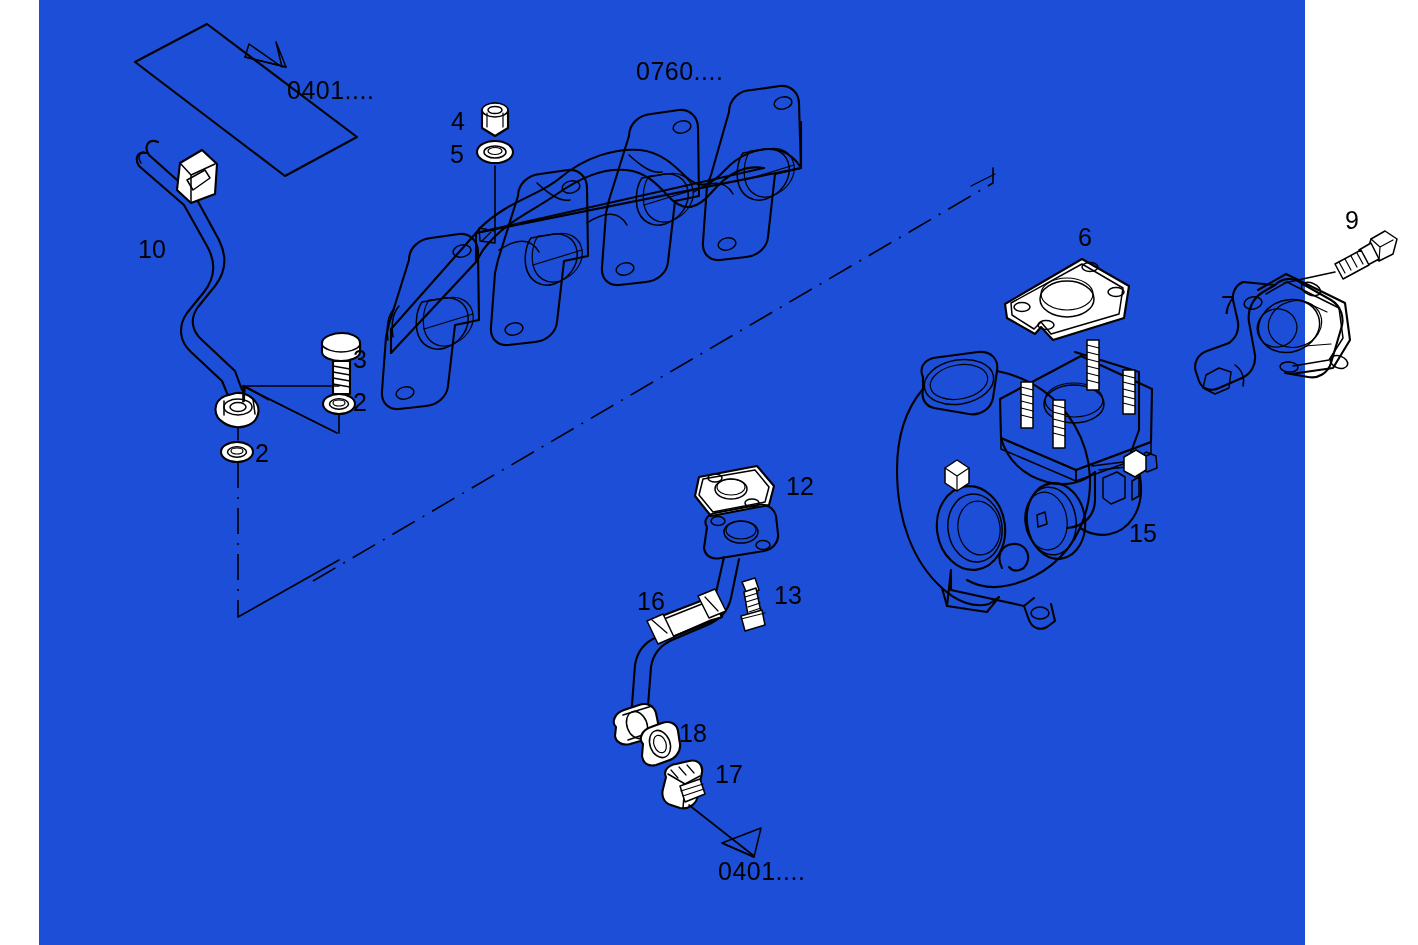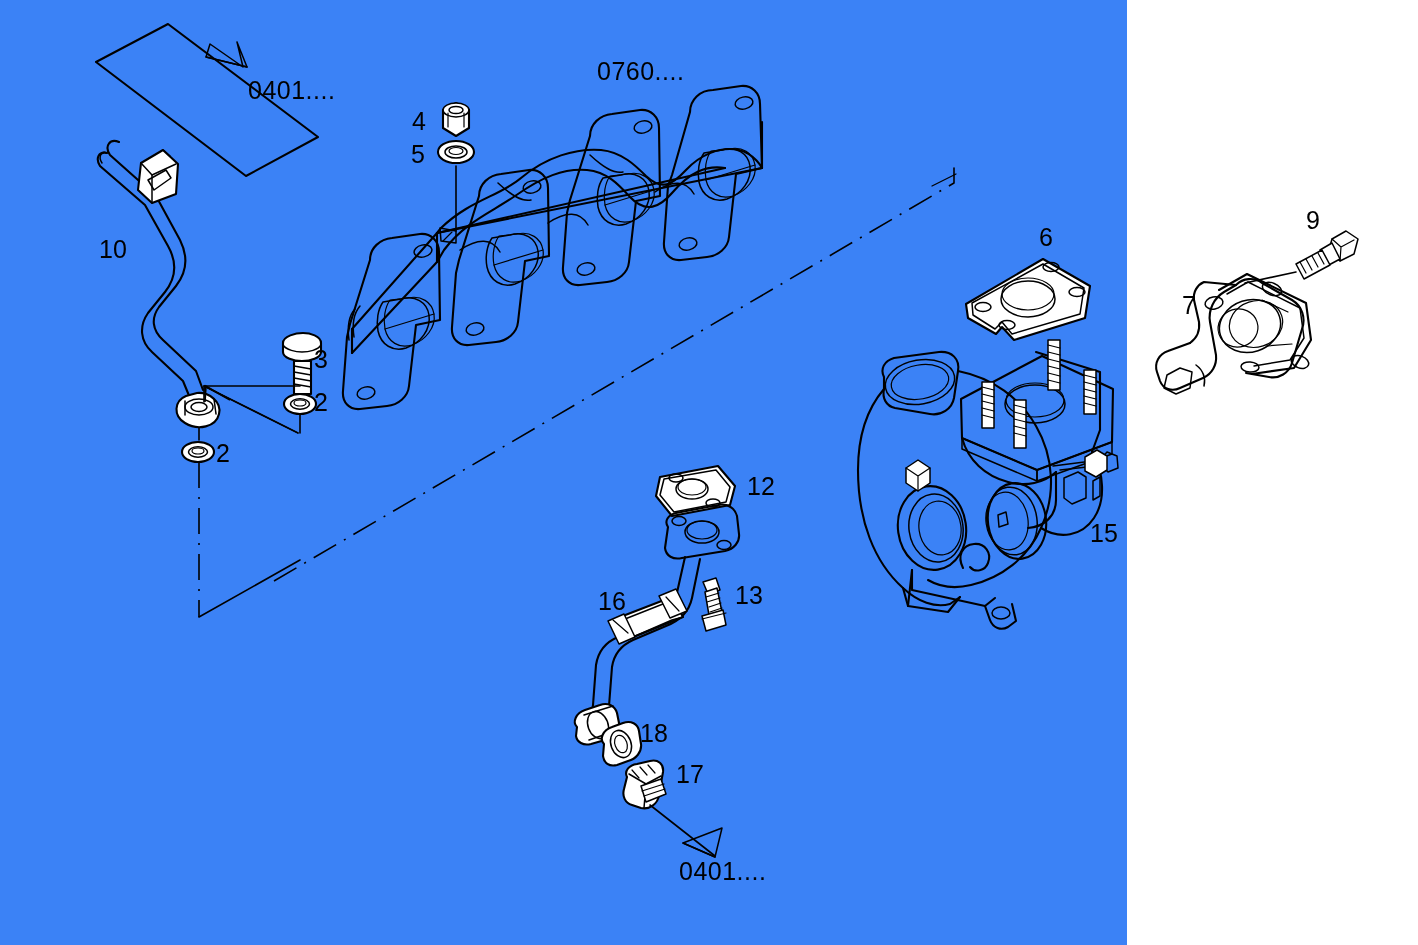--- a/index.html
+++ b/index.html
@@ -3,21 +3,21 @@
 <meta charset="utf-8">
 <title>Parts Diagram</title>
 <style>
   html,body{margin:0;padding:0;background:#ffffff;}
   body{
     width:1418px;height:945px;
     font-family:"Liberation Sans", sans-serif;
     overflow:hidden;
     position:relative;
   }
-  #diagram-root{position:relative;width:1127px;height:945px;background:#3b82f6;}
+  #diagram-root{position:relative;width:1266px;height:945px;background:#1d4ed8;margin-left:39px;}
   svg#parts-svg{display:block;width:1418px;height:945px;}
   .ln{fill:none;stroke:#000;stroke-width:2.1;stroke-linecap:round;stroke-linejoin:round;}
   .ln-thin{fill:none;stroke:#000;stroke-width:1.5;stroke-linecap:round;stroke-linejoin:round;}
   .ln-hair{fill:none;stroke:#000;stroke-width:1.2;stroke-linecap:round;stroke-linejoin:round;}
   .fillw{fill:#ffffff;stroke:#000;stroke-width:2.1;stroke-linejoin:round;stroke-linecap:round;}
   .fillw-thin{fill:#ffffff;stroke:#000;stroke-width:1.5;stroke-linejoin:round;stroke-linecap:round;}
   .dashdot{fill:none;stroke:#000;stroke-width:1.6;stroke-dasharray:26 9 2 9;stroke-linecap:butt;}
   .leader{fill:none;stroke:#000;stroke-width:1.6;stroke-linecap:round;}
   .lbl{font-family:"Liberation Sans", sans-serif;font-size:25px;fill:#000;}
   .lbl-ref{font-family:"Liberation Sans", sans-serif;font-size:25px;fill:#000;letter-spacing:0.5px;}

